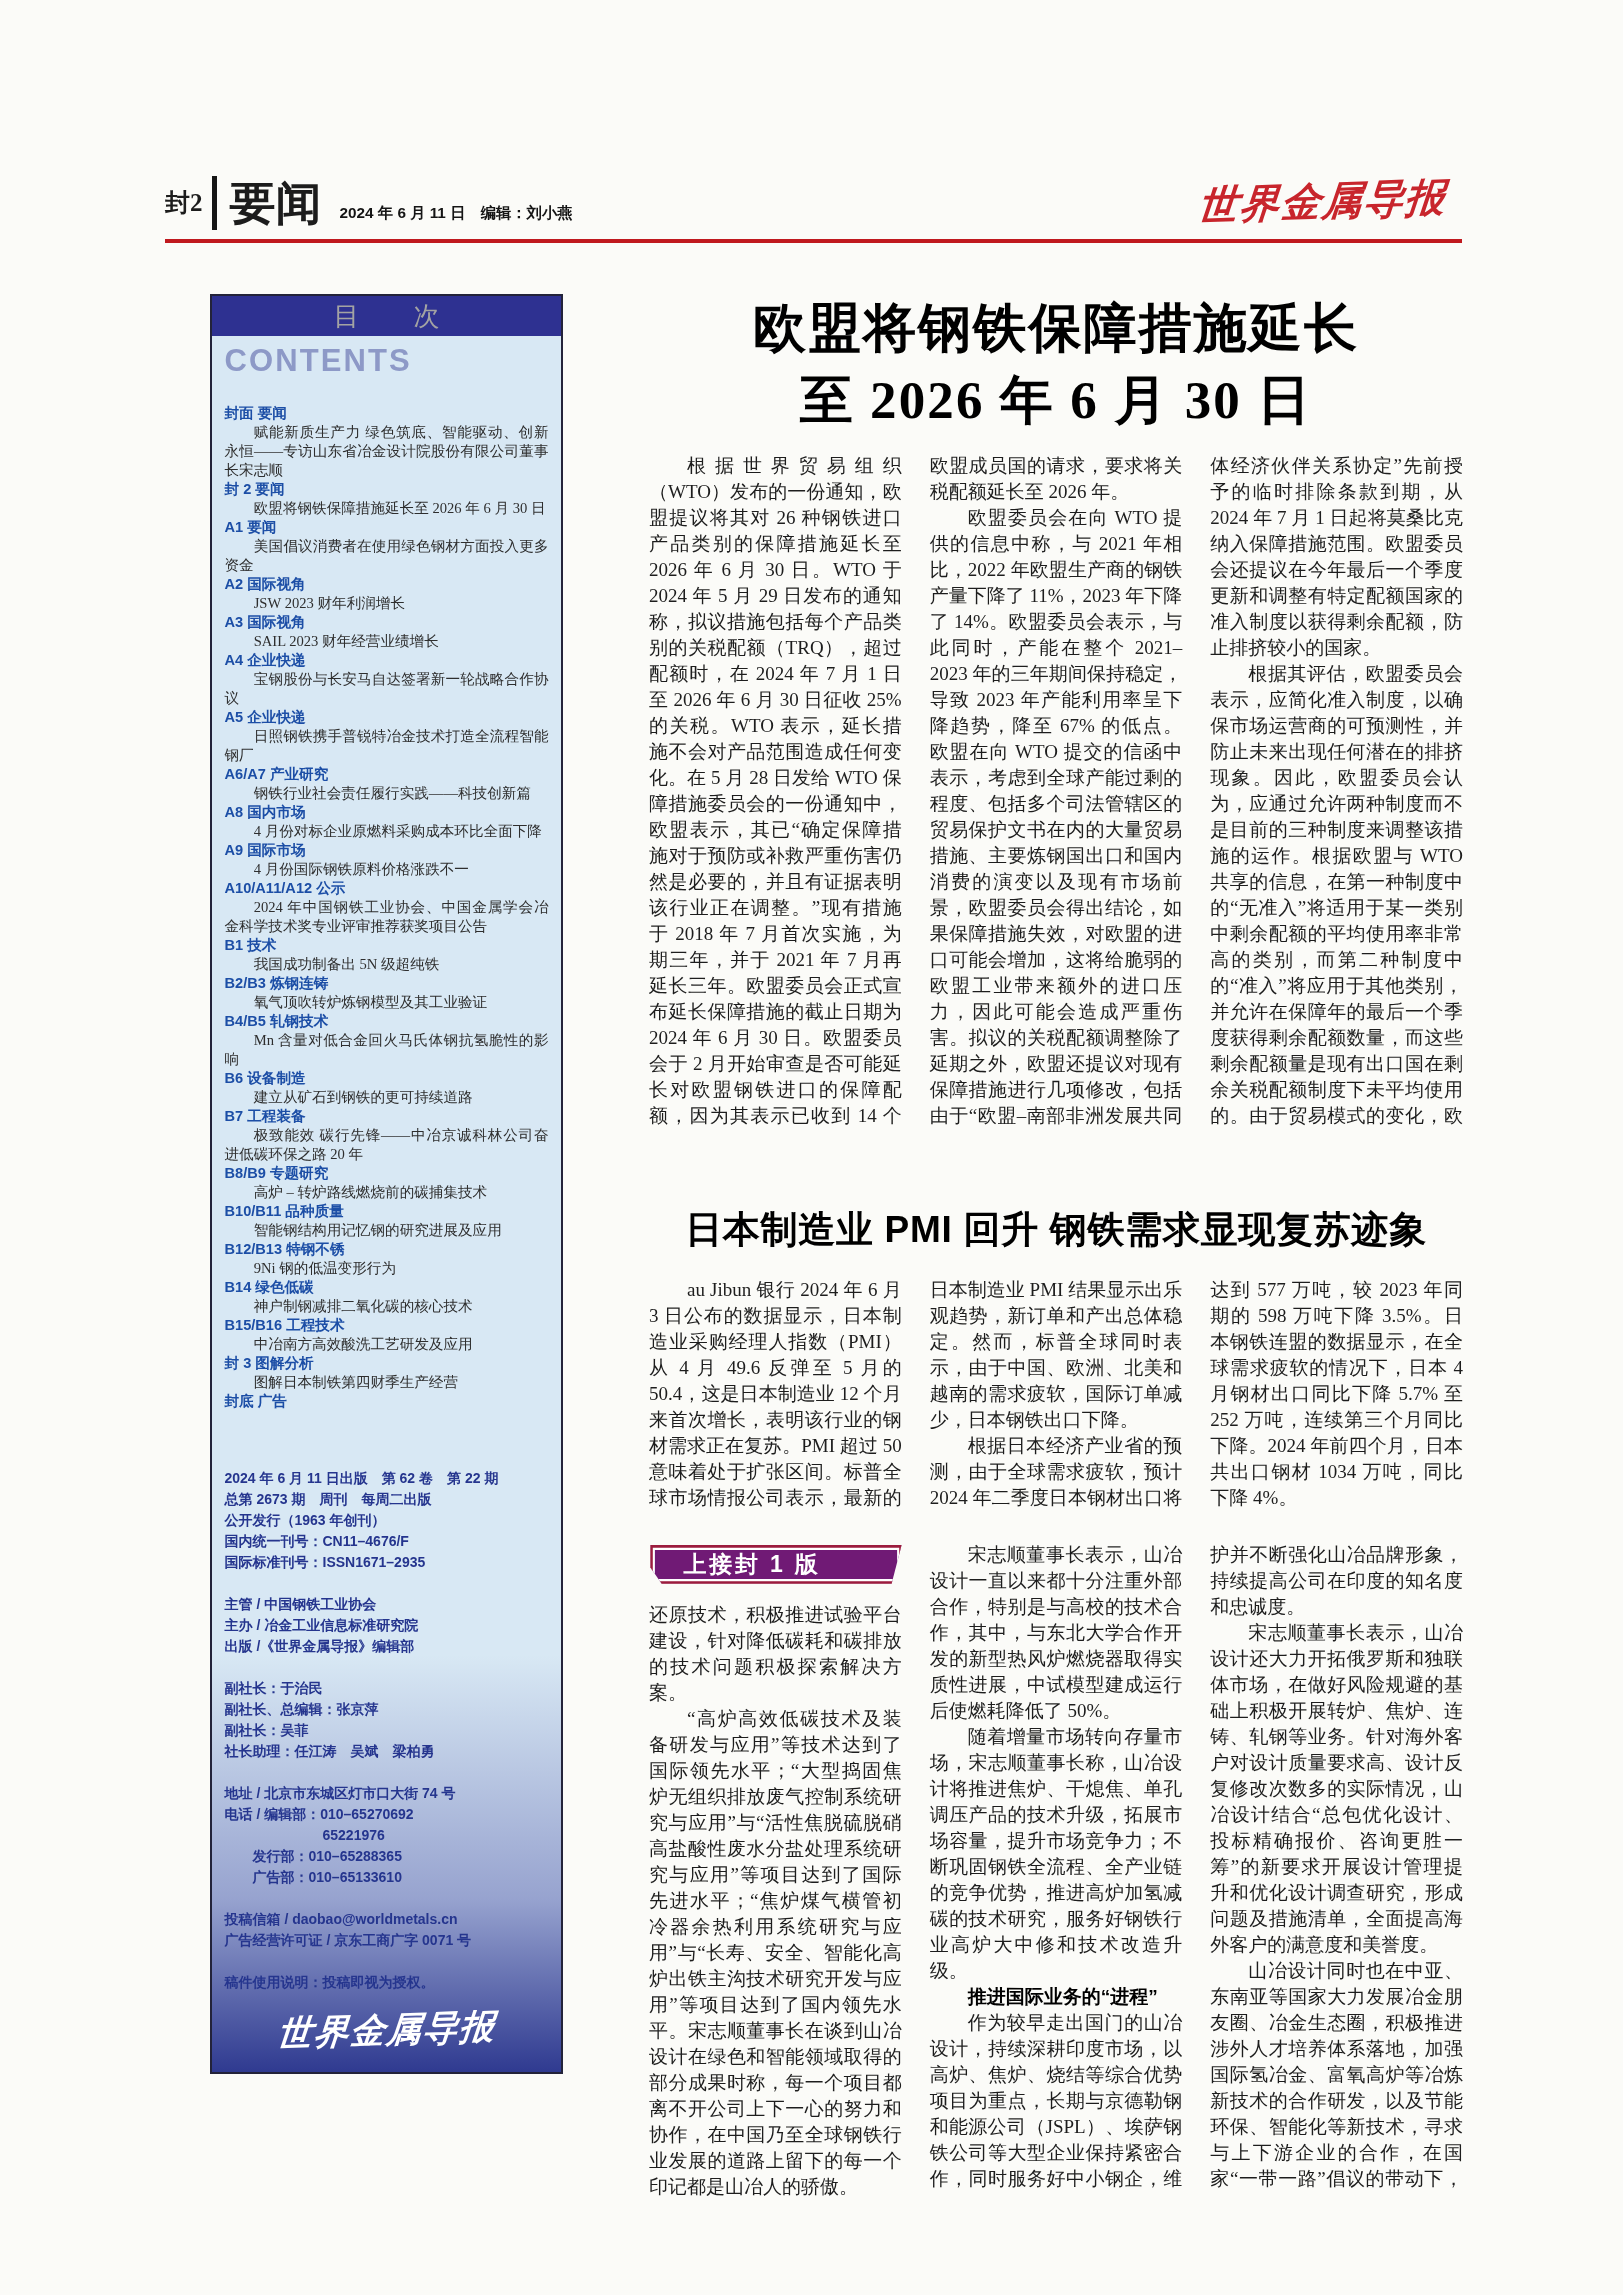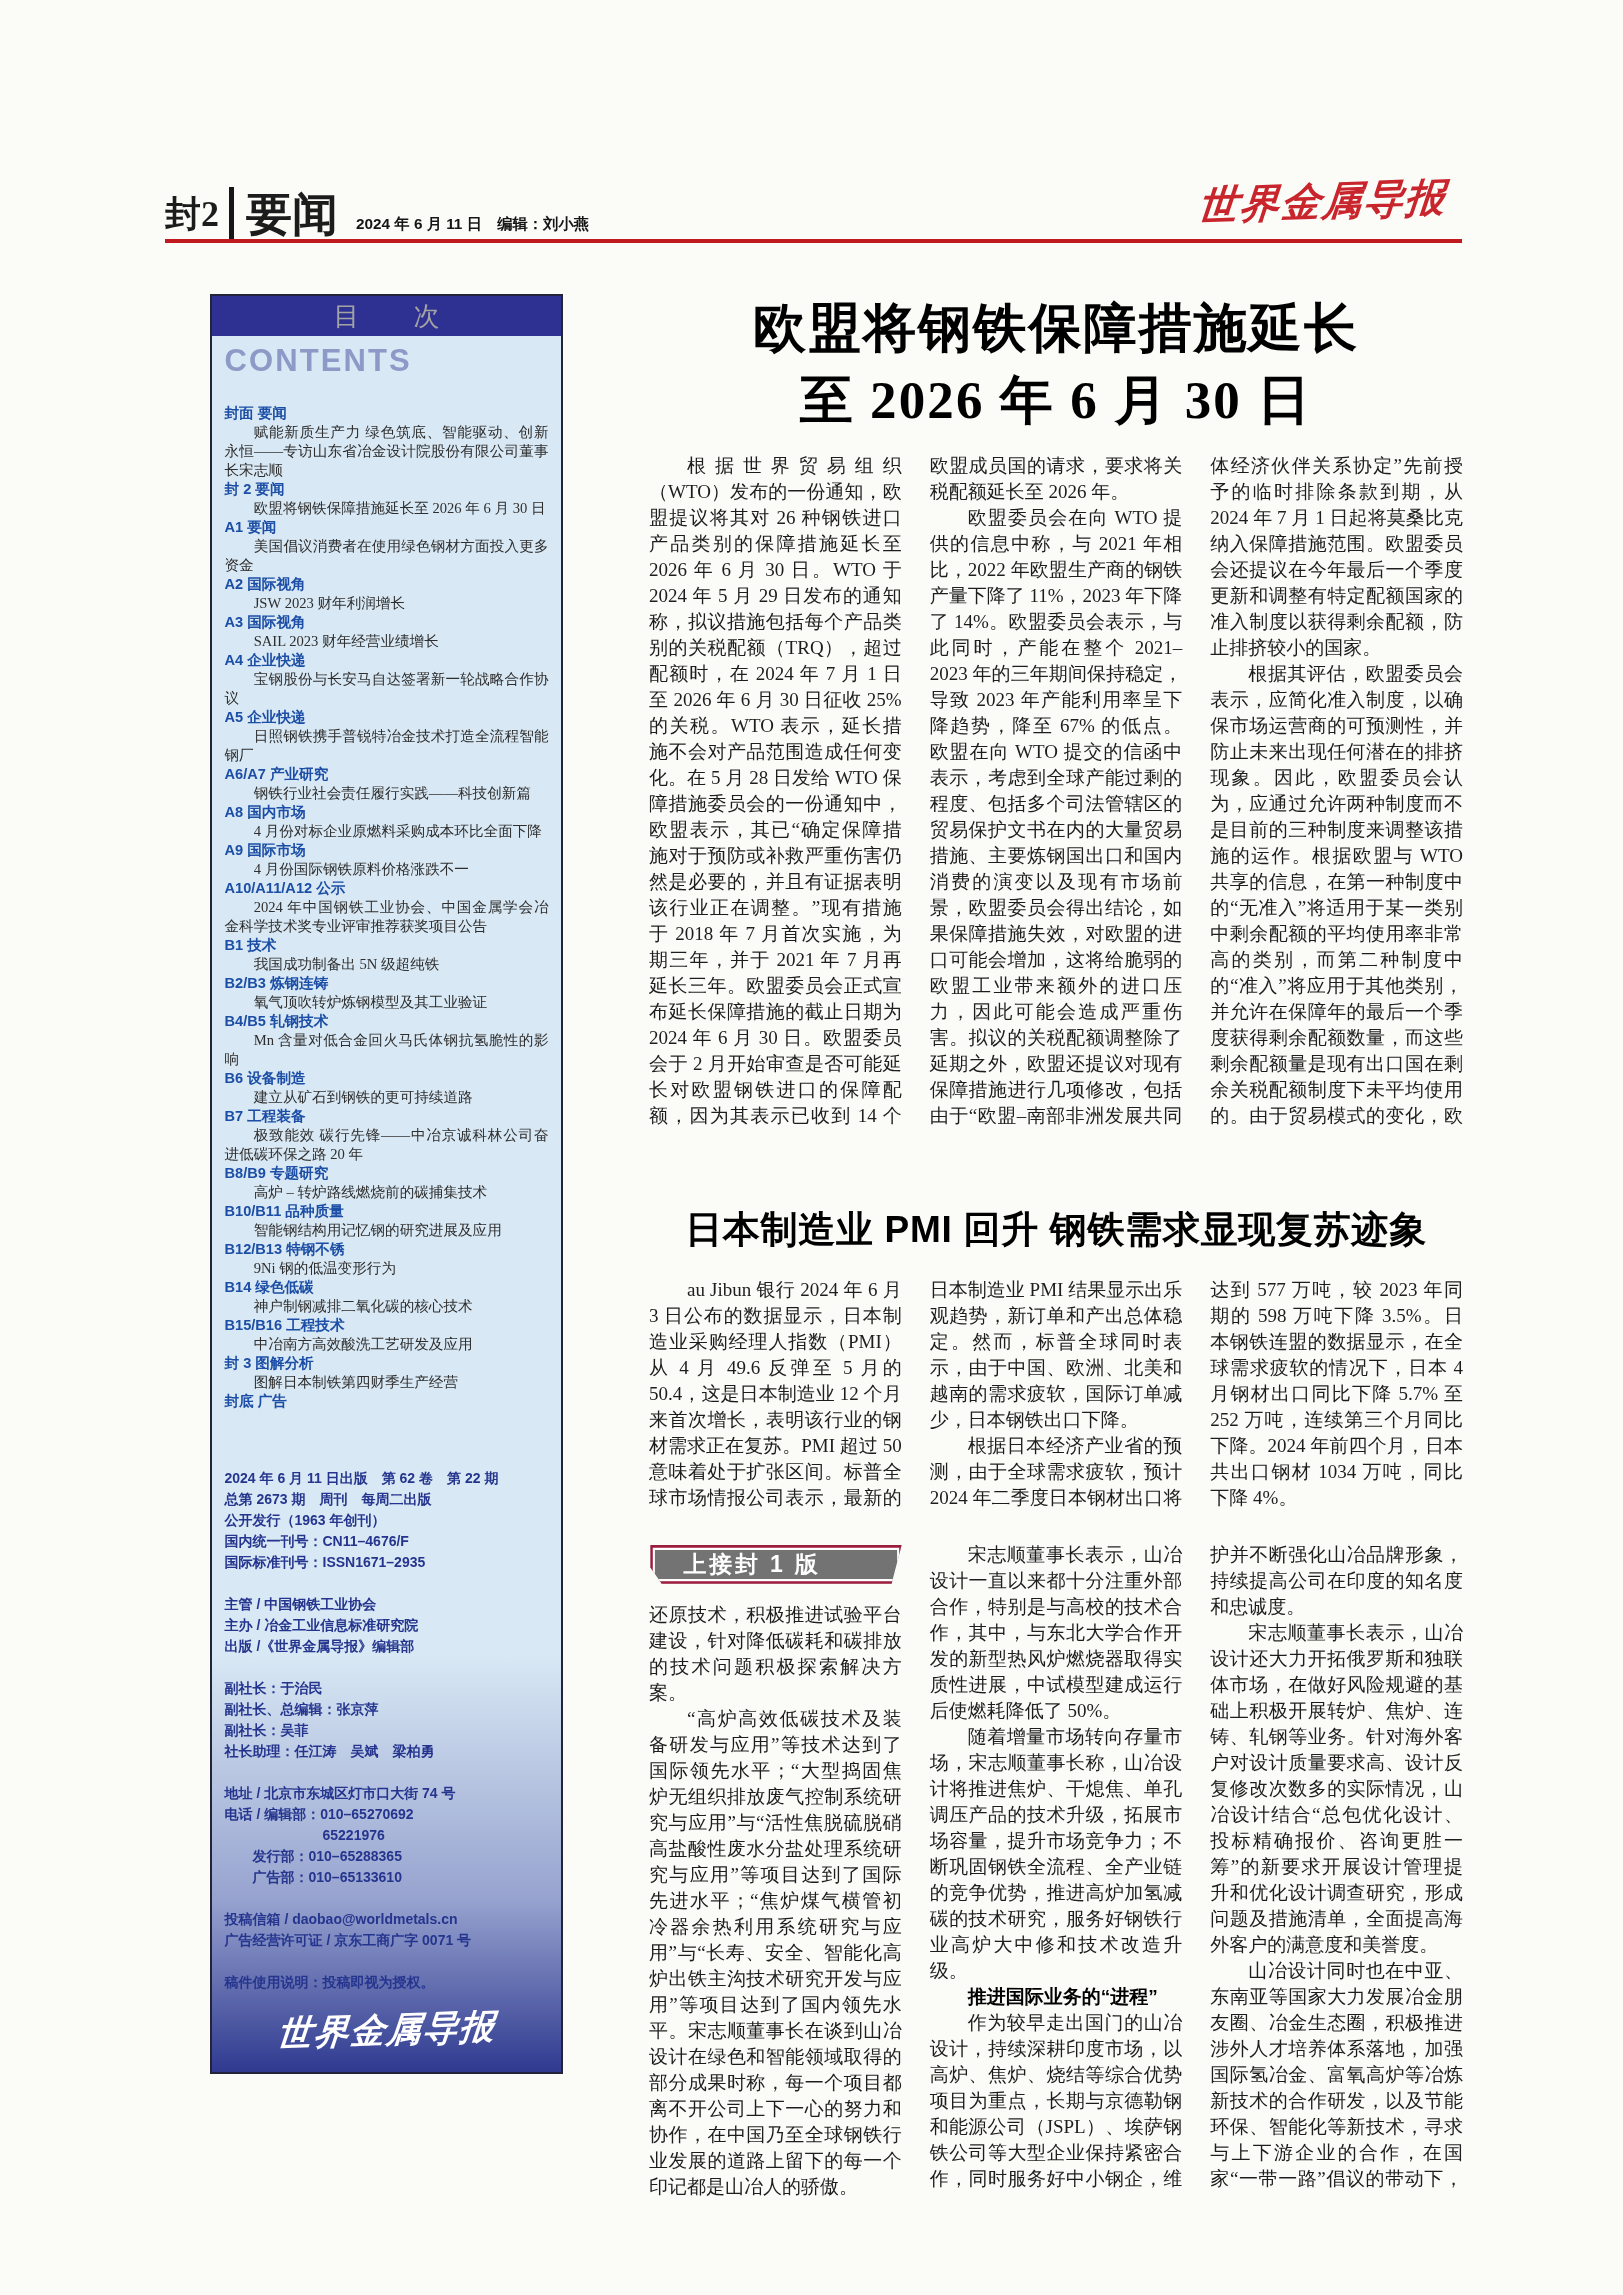--- a/index.html
+++ b/index.html
@@ -6,21 +6,21 @@
   body{
     position:relative;
     width:1624px;height:2295px;
     background:#fbfbf8;
     font-family:"Liberation Serif","DejaVu Serif",serif;
     color:#1c1c1c;
     overflow:hidden;
   }
   
   .masthead{position:absolute;left:165px;top:175px;display:flex;align-items:flex-end;}
-  .page-label{font-size:36px;font-weight:900;line-height:56px;margin-top:11px;}
+  .page-label{font-size:25px;font-weight:900;line-height:56px;}
   .vbar{width:4.9px;height:54px;background:#161616;margin:0 12.5px 1.4px 9.7px;}
   .section-label{font-size:46px;font-weight:900;line-height:56px;font-family:"Liberation Sans","DejaVu Sans",sans-serif;}
   .date-editor{font-size:15.3px;font-weight:700;margin:0 0 7px 18px;font-family:"Liberation Sans","DejaVu Sans",sans-serif;color:#151515;}
   .brand-logo{
     position:absolute;right:178px;top:174px;
     font-size:40px;font-weight:900;font-style:italic;
     color:#c8252c;letter-spacing:1.4px;
     transform:rotate(-2deg) skewX(-7deg);
     font-family:"DejaVu Serif","Liberation Serif",serif;
   }
@@ -92,21 +92,21 @@
     margin:0;font-size:19px;line-height:26px;text-align:justify;
     text-indent:2em;color:#1d1d1d;
   }
   .body-p.flush{text-indent:0;}
   .cont-subhead{
     font-family:"Liberation Sans","DejaVu Sans",sans-serif;
     font-size:19px;line-height:26px;font-weight:800;text-indent:2em;color:#000;
   }
   .banner{
     position:relative;height:39px;margin:2.8px 0 18px 1.4px;
-    background:#737373;
+    background:#701a75;
     clip-path:polygon(0 0,100% 0,96% 100%,4.5% 100%,0 58%);
     box-shadow:inset 0 0 0 2.8px #9c1c3e, inset 0 0 0 4.9px #ffffff;
     color:#fff;
     font-family:"Liberation Sans","DejaVu Sans",sans-serif;
     font-size:23px;font-weight:800;line-height:39px;
     padding-left:33px;box-sizing:border-box;letter-spacing:2.8px;
   }
 </style>
 </head>
 <body>

